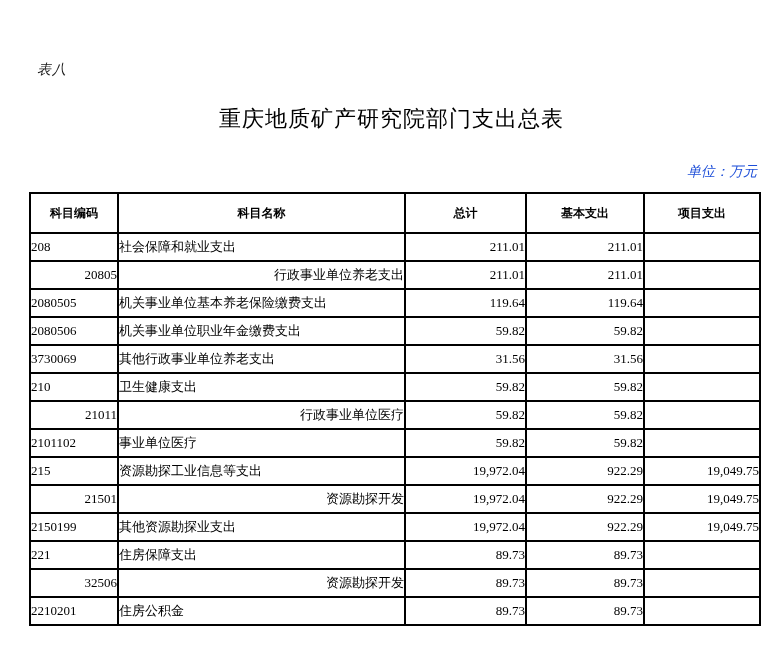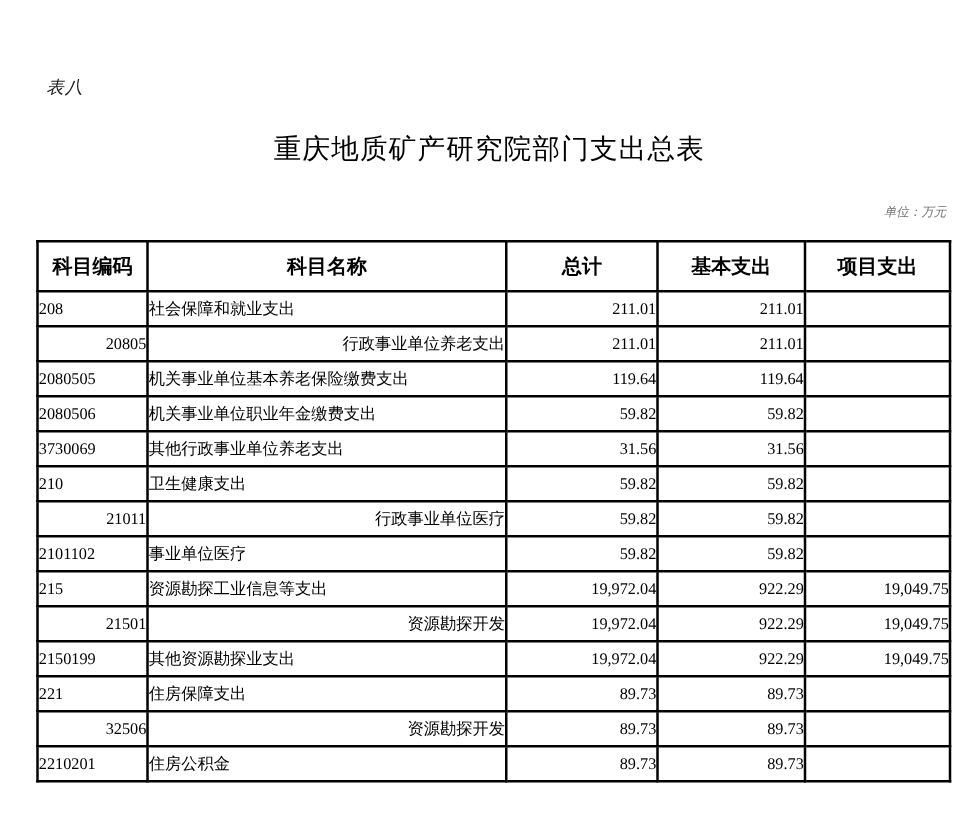--- a/index.html
+++ b/index.html
@@ -36,23 +36,23 @@
     text-align: center;
     font-family: "Liberation Sans", "DejaVu Sans", sans-serif;
     font-weight: normal;
     font-size: 22px;
     letter-spacing: 1px;
   }
   .unit-note {
     position: absolute;
     top: 122px;
     right: 26px;
-    font-size: 10px;
+    font-size: 14px;
     font-style: italic;
-    color: #737373;
+    color: #1d4ed8;
   }
   table.main {
     position: absolute;
     left: 29px;
     top: 151px;
     width: 730px;
     border-collapse: collapse;
     table-layout: fixed;
   }
   table.main col.c-code { width: 88px; }
@@ -63,21 +63,21 @@
   table.main th, table.main td {
     border: 2px solid #000;
     padding: 0;
     overflow: hidden;
     white-space: nowrap;
   }
   tr.head-row th {
     height: 38px;
     font-family: "Liberation Sans", "DejaVu Sans", sans-serif;
     font-weight: bold;
-    font-size: 16px;
+    font-size: 12px;
     text-align: center;
   }
   tr.total-row td {
     height: 27px;
     font-weight: bold;
     font-size: 13px;
   }
   tr.total-row td.lbl { text-align: center; font-family: "Liberation Sans", "DejaVu Sans", sans-serif; }
   tr.data-row td { height: 26px; font-size: 13px; font-weight: normal; }
   td.num {

